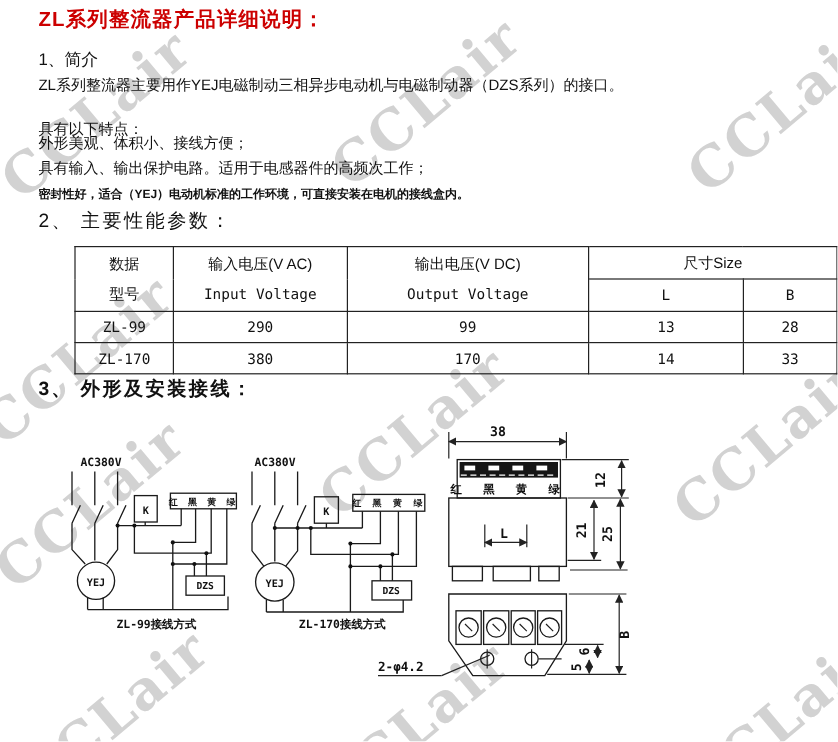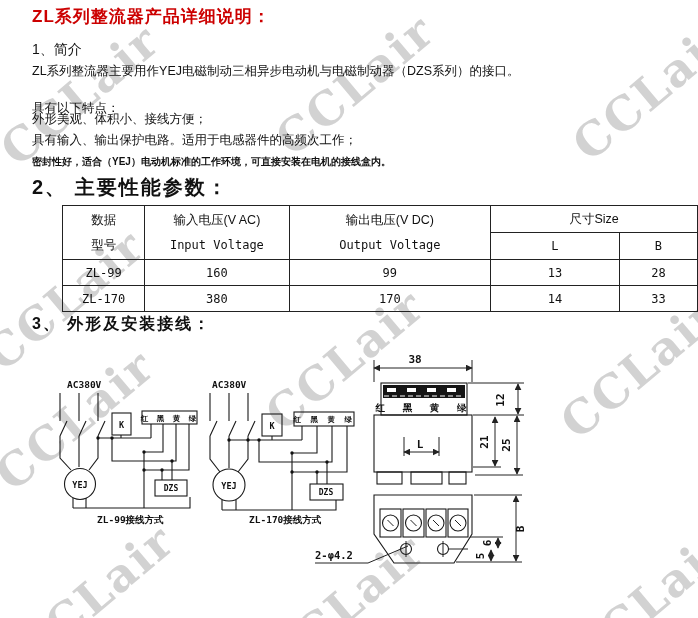--- a/index.html
+++ b/index.html
@@ -12,21 +12,21 @@
   
   .content{position:absolute;inset:0;z-index:1;margin-left:24px;}
   .abs{position:absolute;left:8px;white-space:nowrap;}
   .title{top:5px;font-size:17px;font-weight:bold;color:#cc0000;letter-spacing:1px;}
   .s1{top:41px;font-size:14px;}
   .p1{top:63px;font-size:12.5px;}
   .p2{top:100px;font-size:12.5px;}
   .p3{top:111px;font-size:12.5px;}
   .p4{top:132px;font-size:12.5px;}
   .p5{top:155px;font-size:10px;font-weight:bold;}
-  .h2{top:174px;font-size:20px;font-weight:bold;letter-spacing:2px;}
+  .h2{top:174px;font-size:16px;font-weight:normal;letter-spacing:2px;}
   .h3{top:314px;font-size:16px;font-weight:bold;letter-spacing:2px;}
   .footer{top:594px;font-size:12.5px;}
   
   table.perf{position:absolute;left:38px;top:205px;border-collapse:collapse;table-layout:fixed;
              background:transparent;}
   table.perf td,table.perf th{border:1px solid #222;padding:0;text-align:center;vertical-align:middle;
              font-weight:normal;font-size:12.5px;}
   table.perf .hline{line-height:25px;height:25px;}
   table.perf .en,table.perf td.val{font-family:"DejaVu Sans Mono",monospace;font-size:12px;}
   col.c1{width:84px;}col.c2{width:147px;}col.c3{width:206px;}col.c4{width:132px;}col.c5{width:80px;}
@@ -92,21 +92,21 @@
           <div class="hline en">Output Voltage</div>
         </th>
         <th colspan="2" style="height:26px">尺寸Size</th>
       </tr>
       <tr class="sub">
         <th class="en">L</th>
         <th class="en">B</th>
       </tr>
       <tr class="data">
         <td class="val">ZL-99</td>
-        <td class="val">160</td>
+        <td class="val">290</td>
         <td class="val">99</td>
         <td class="val">13</td>
         <td class="val">28</td>
       </tr>
       <tr class="data">
         <td class="val">ZL-170</td>
         <td class="val">380</td>
         <td class="val">170</td>
         <td class="val">14</td>
         <td class="val">33</td>

